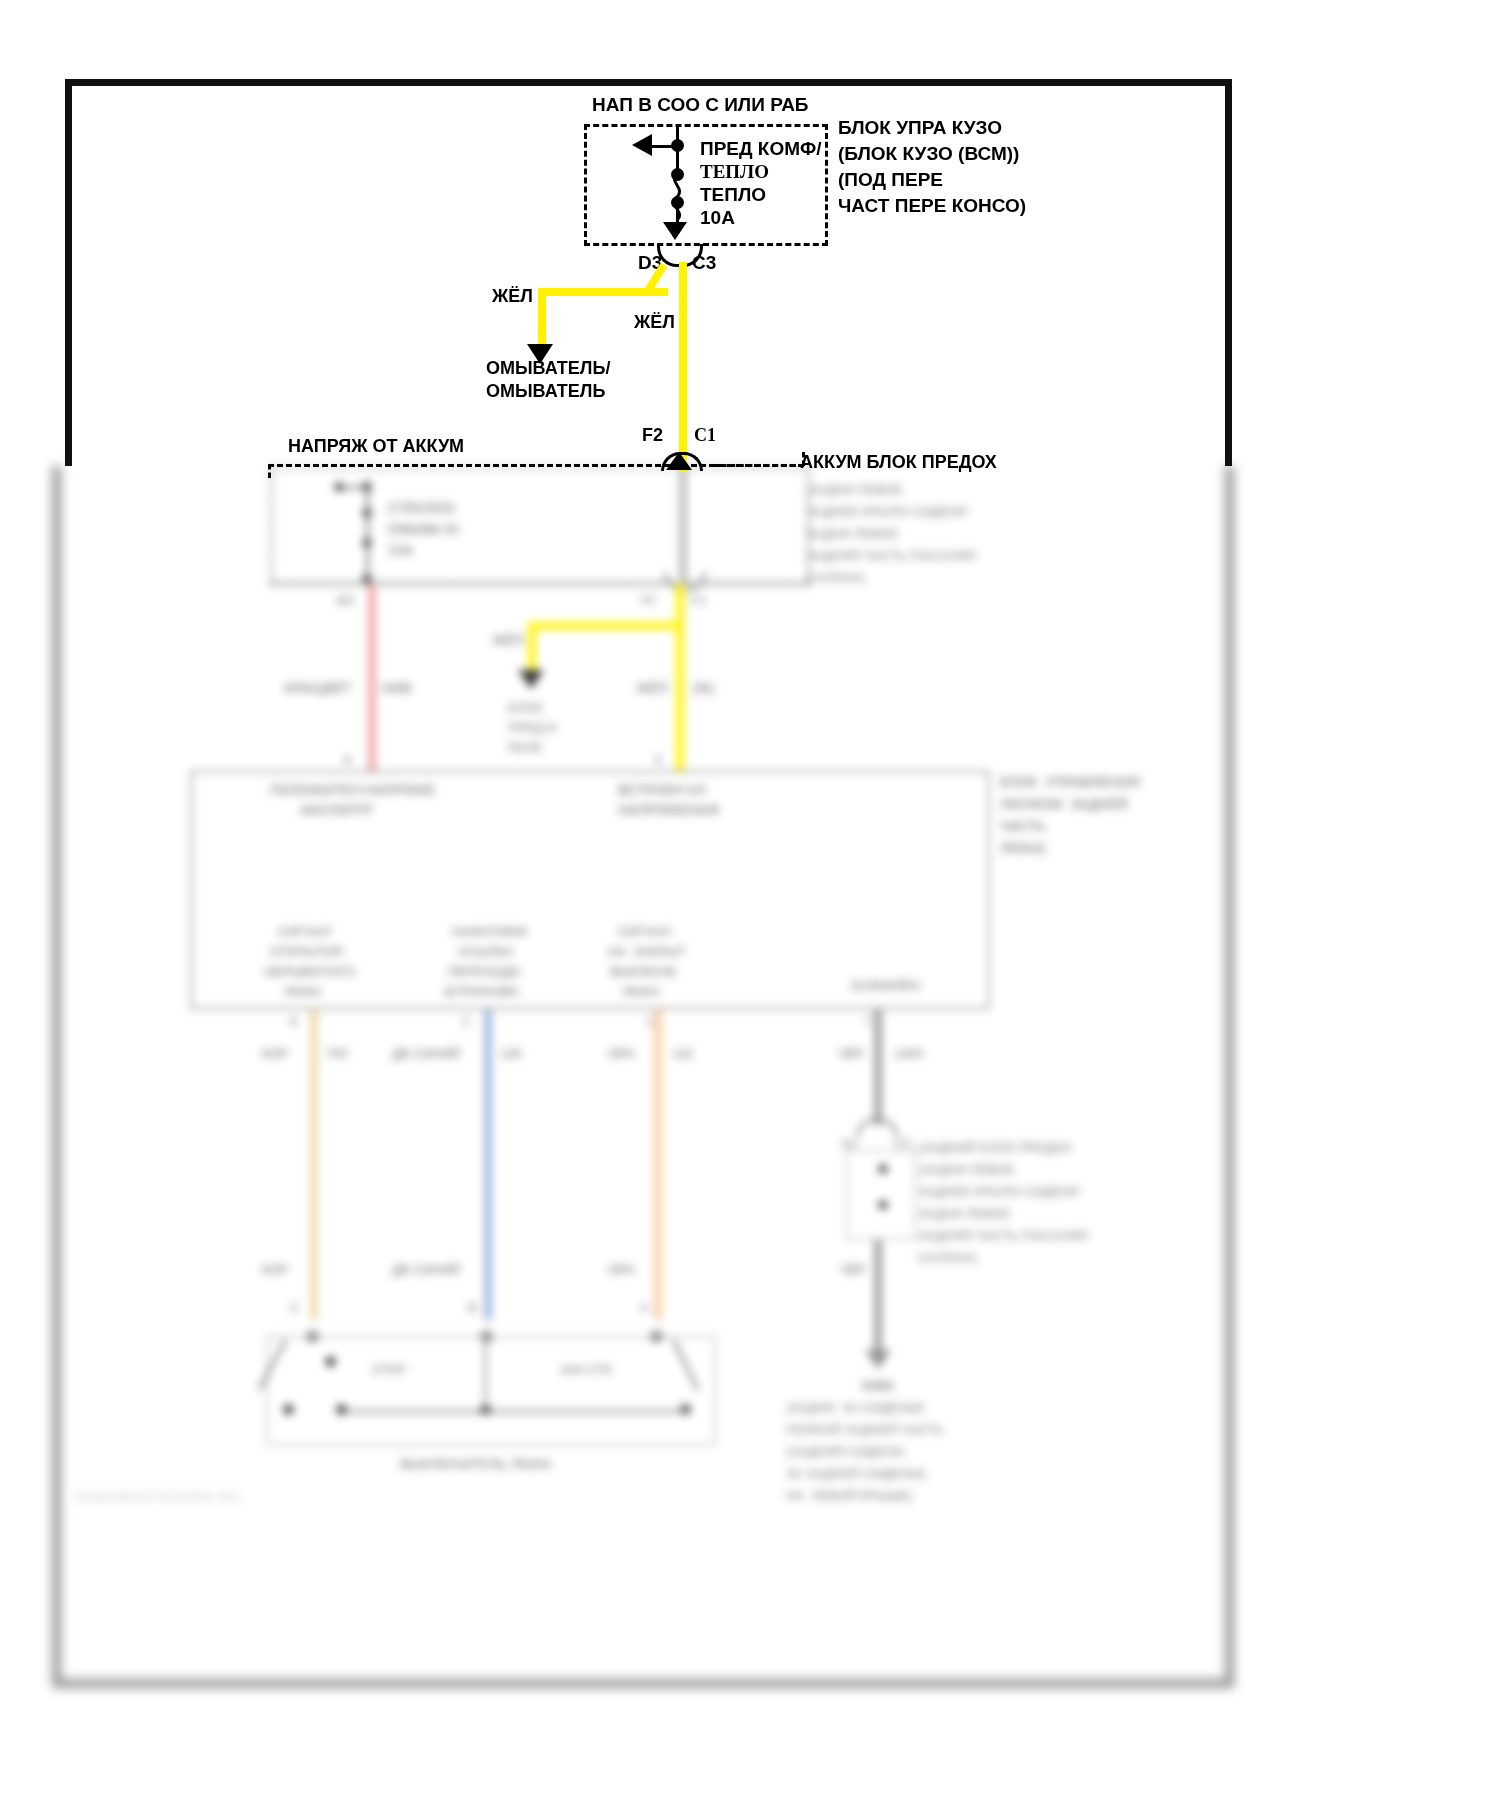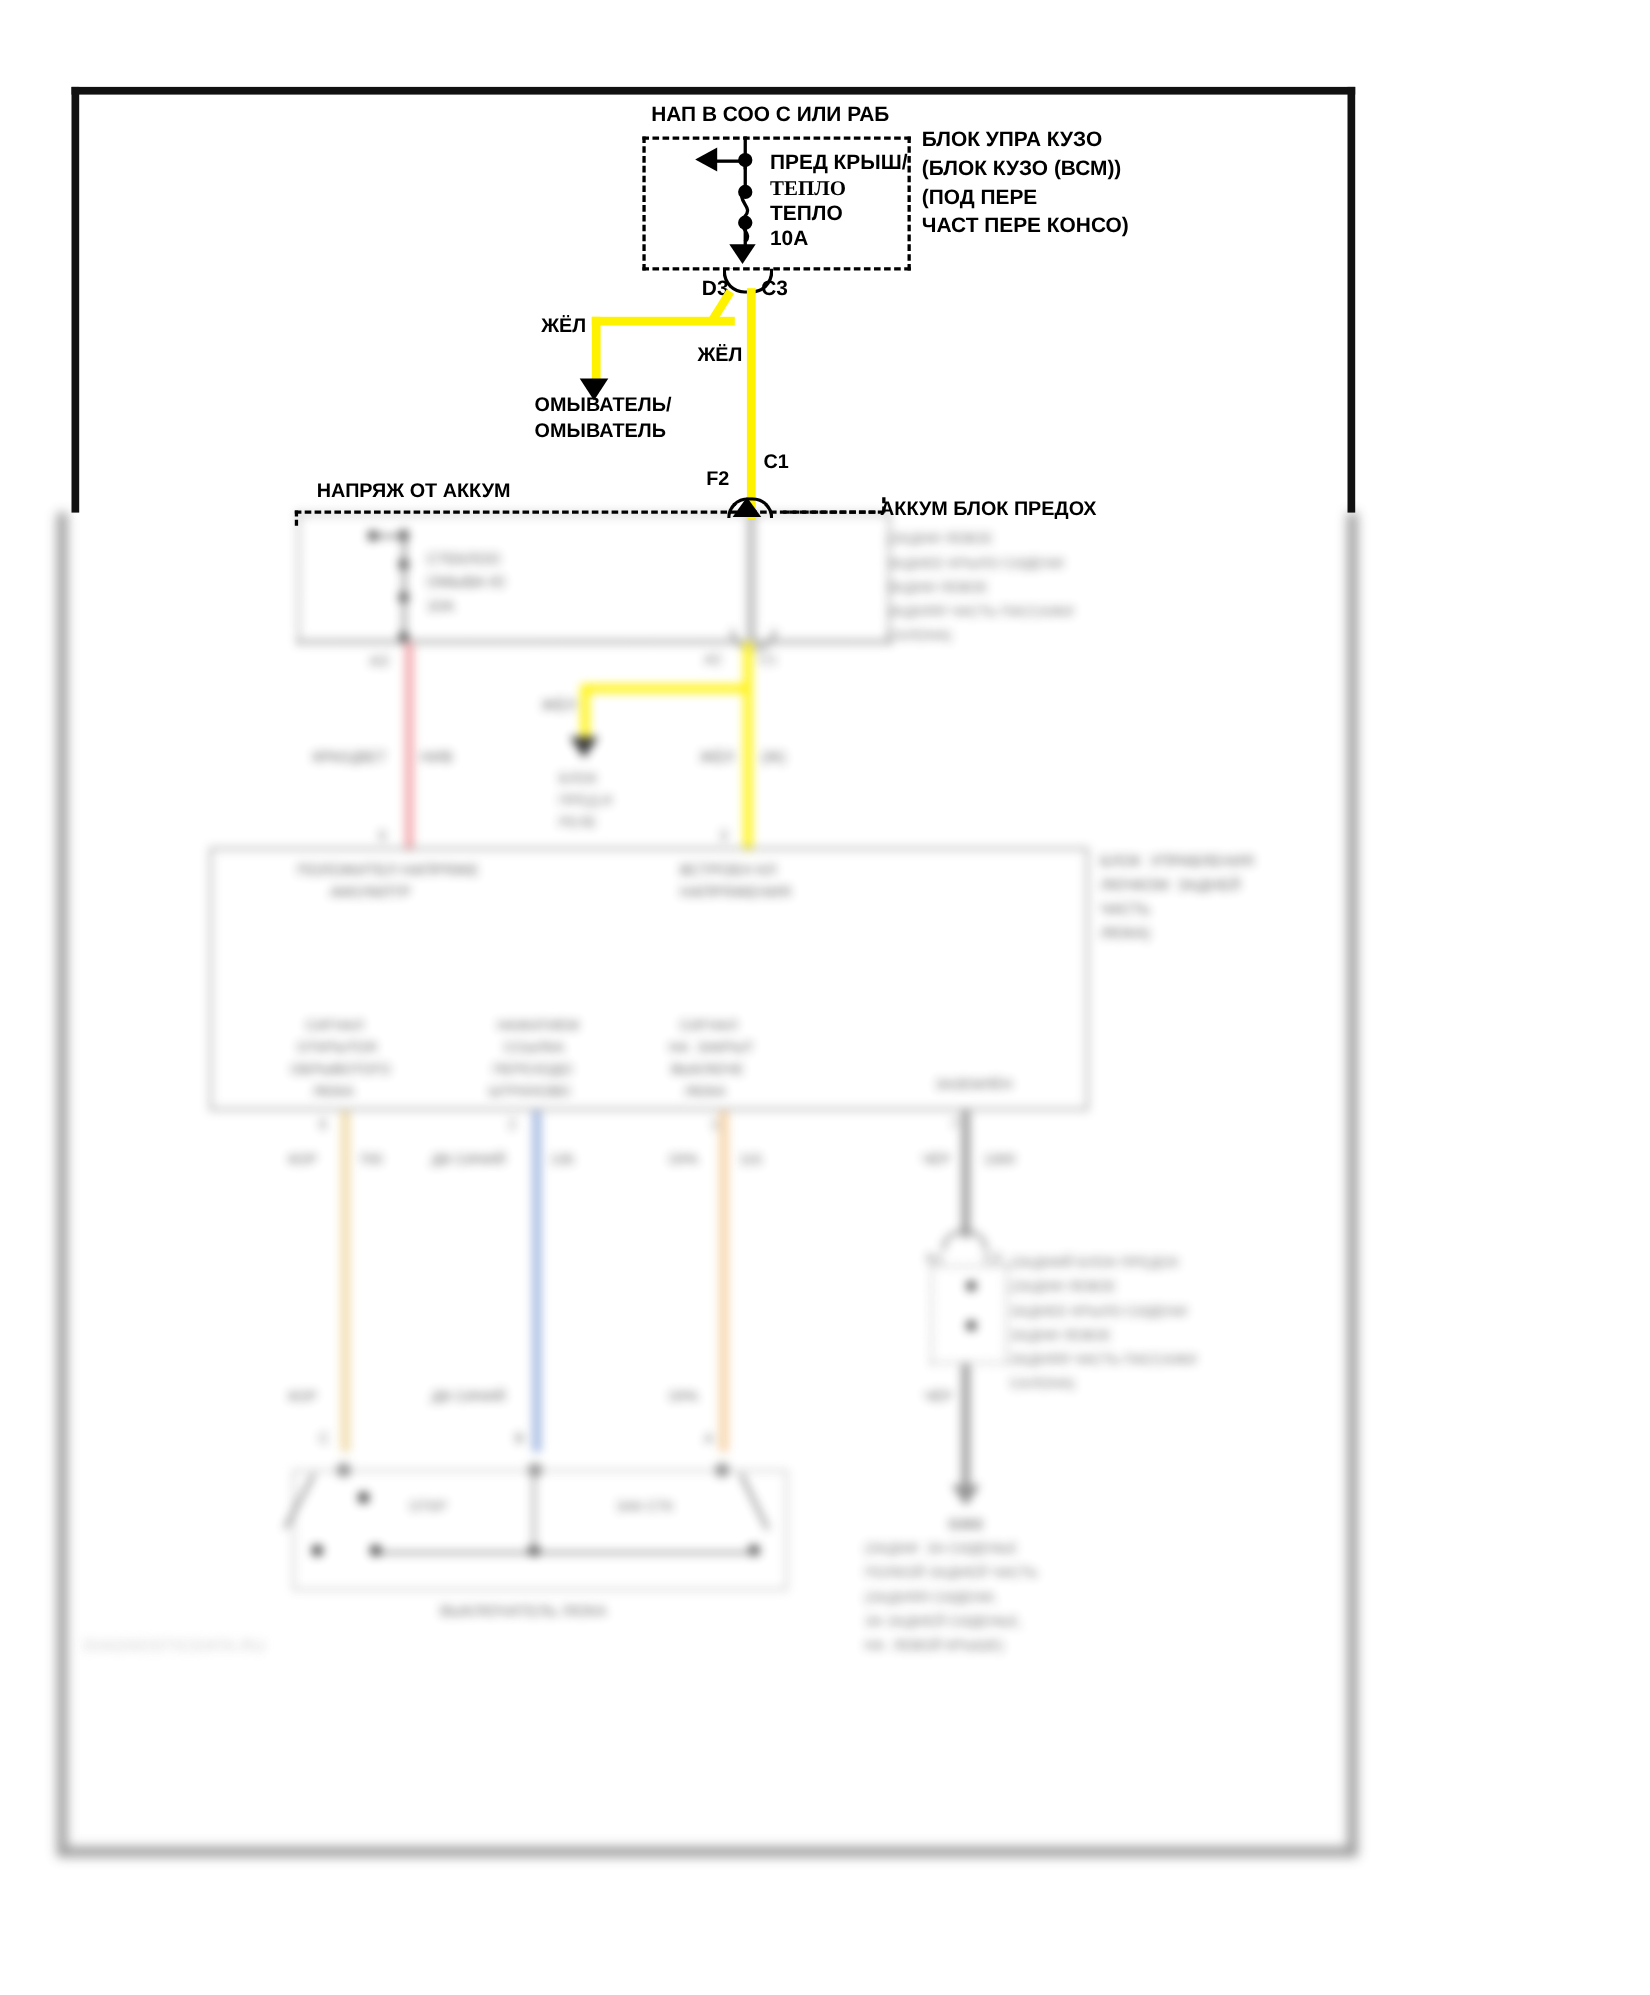--- a/index.html
+++ b/index.html
@@ -261,21 +261,21 @@
     <div class="vline" style="left:676px;top:145px;height:28px;"></div>
     <div class="dot" style="left:671px;top:168px;"></div>
 
     <svg class="fuse" style="left:666px;top:174px;" viewBox="0 0 22 46">
       <path d="M11 0 C 2 8, 20 14, 11 23 C 2 32, 20 38, 11 46" fill="none" stroke="#000" stroke-width="3"></path>
     </svg>
     <div class="dot" style="left:671px;top:196px;"></div>
     <div class="vline" style="left:676px;top:200px;height:32px;"></div>
     <div class="arw-dn" style="left:663px;top:222px;border-left-width:12px;border-right-width:12px;border-top-width:18px;"></div>
 
-    <div class="txt t18 b" style="left:700px;top:138px;">ПРЕД КРЫШ/</div>
+    <div class="txt t18 b" style="left:700px;top:138px;">ПРЕД КОМФ/</div>
     <div class="txt t18 b" style="left:700px;top:161px;font-family:Liberation Serif, serif;">ТЕПЛО</div>
     <div class="txt t18 b" style="left:700px;top:184px;">ТЕПЛО</div>
     <div class="txt t18 b" style="left:700px;top:207px;">10A</div>
 
     <div class="txt t18 b" style="left:838px;top:117px;">БЛОК УПРА КУЗО</div>
     <div class="txt t18 b" style="left:838px;top:143px;">(БЛОК КУЗО (ВСМ))</div>
     <div class="txt t18 b" style="left:838px;top:169px;">(ПОД ПЕРЕ</div>
     <div class="txt t18 b" style="left:838px;top:195px;">ЧАСТ ПЕРЕ КОНСО)</div>
 
     <div class="cap-dn" style="left:657px;top:244px;"></div>
@@ -296,21 +296,21 @@
     <div class="txt t17 b" style="left:486px;top:358px;">ОМЫВАТЕЛЬ/</div>
     <div class="txt t17 b" style="left:486px;top:381px;">ОМЫВАТЕЛЬ</div>
 
     <div class="txt t17 b" style="left:288px;top:436px;">НАПРЯЖ ОТ АККУМ</div>
     <div class="dash-h" style="left:268px;top:464px;width:528px;"></div>
     <div class="dash-h" style="left:712px;top:464px;width:92px;"></div>
     <div class="dash-v" style="left:268px;top:464px;height:14px;"></div>
     <div class="dash-v" style="left:802px;top:452px;height:14px;"></div>
 
     <div class="txt t17 b" style="left:642px;top:425px;">F2</div>
-    <div class="txt t17 b" style="left:694px;top:409px;">C1</div>
+    <div class="txt t17 b" style="left:694px;top:425px;font-family:Liberation Serif, serif;">C1</div>
     <div class="cap" style="left:661px;top:452px;width:36px;height:16px;"></div>
     <div class="arw-up" style="left:666px;top:452px;border-bottom-color:#000;"></div>
 
     <div class="txt t17 b" style="left:800px;top:452px;">АККУМ БЛОК ПРЕДОХ</div>
 
   </div>
 
 </div>
 
 </body></html>

